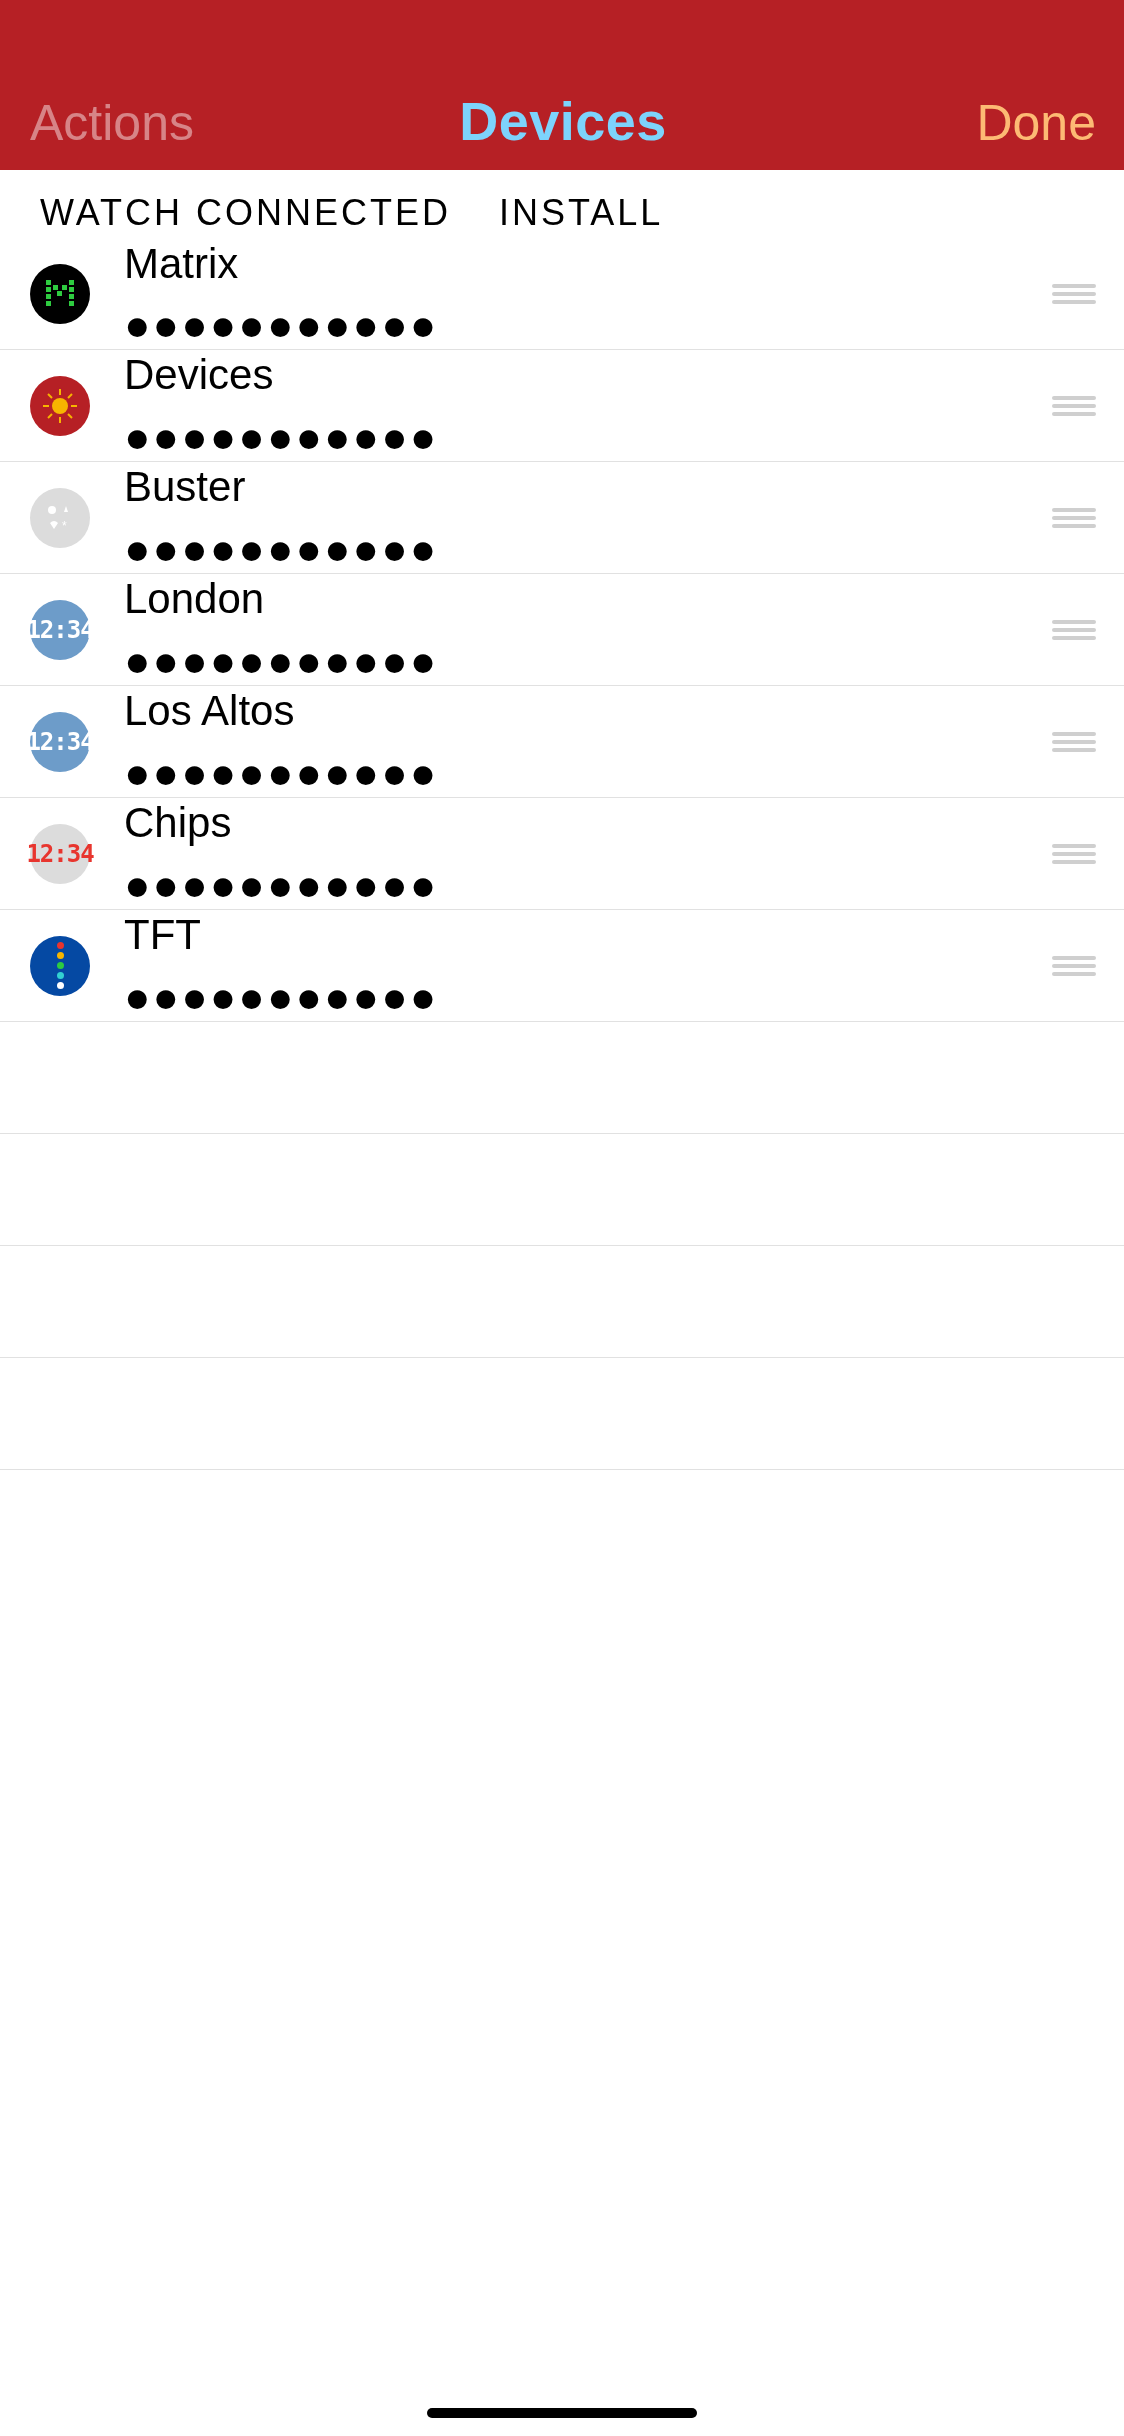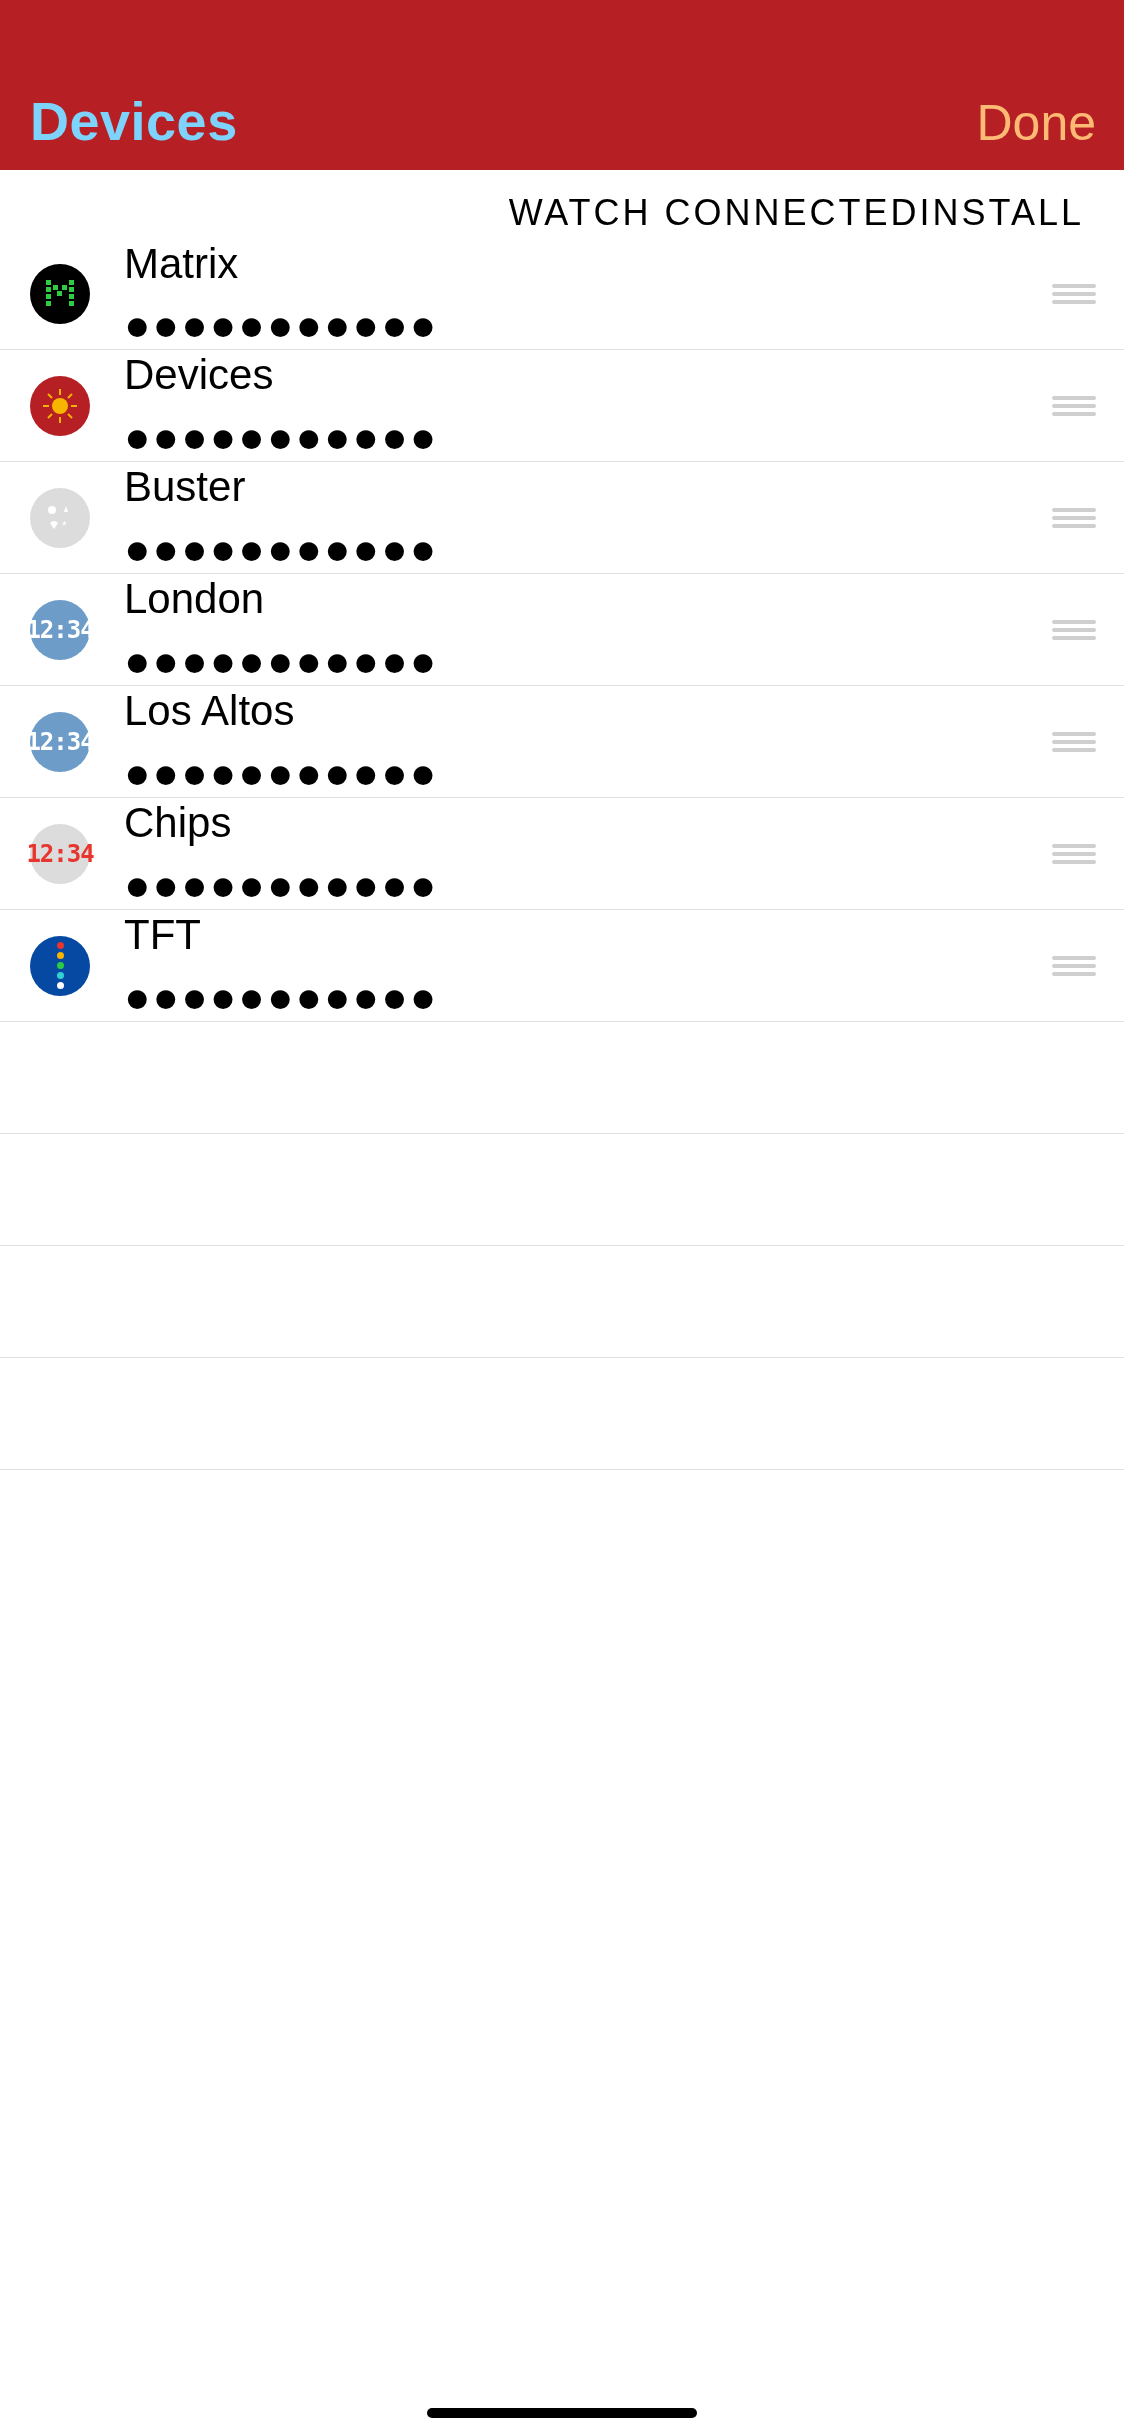--- a/index.html
+++ b/index.html
@@ -12,26 +12,27 @@
     justify-content: space-between;
     align-items: flex-end;
     padding: 0 28px 18px 30px;
   }
   .nav-left, .nav-right { font-size: 50px; font-weight: 400; min-width: 220px; }
   .nav-left { color: rgba(255,255,255,0.45); text-align: left; }
   .nav-right { color: #fdba74; text-align: right; }
   .nav-title { color: #7dd3fc; font-size: 54px; font-weight: 700; letter-spacing: 0.5px; }
   .section-header {
     display: flex;
-    justify-content: flex-end;
+    justify-content: flex-start;
     padding: 22px 40px 0 40px;
     font-size: 36px;
     font-weight: 400;
     letter-spacing: 3px;
     color: #000;
+    gap: 48px;
   }
   .list { width: 100%; }
   .row {
     display: flex;
     align-items: center;
     height: 112px;
     padding-left: 30px;
     border-bottom: 1px solid #e1e1e1;
   }
   .row:first-child { border-top: 1px solid #ffffff; }
@@ -102,20 +103,21 @@
   
   .section-header { height: 64px; align-items: center; }
 
   
   .list-gap { height: 4px; }
 </style>
 </head>
 <body>
 
 <div class="nav">
+  <div class="nav-left">Actions</div>
   <div class="nav-title">Devices</div>
   <div class="nav-right">Done</div>
 </div>
 
 <div class="section-header">
   <div>WATCH CONNECTED</div>
   <div>INSTALL</div>
 </div>
 
 <div class="list-gap"></div>

